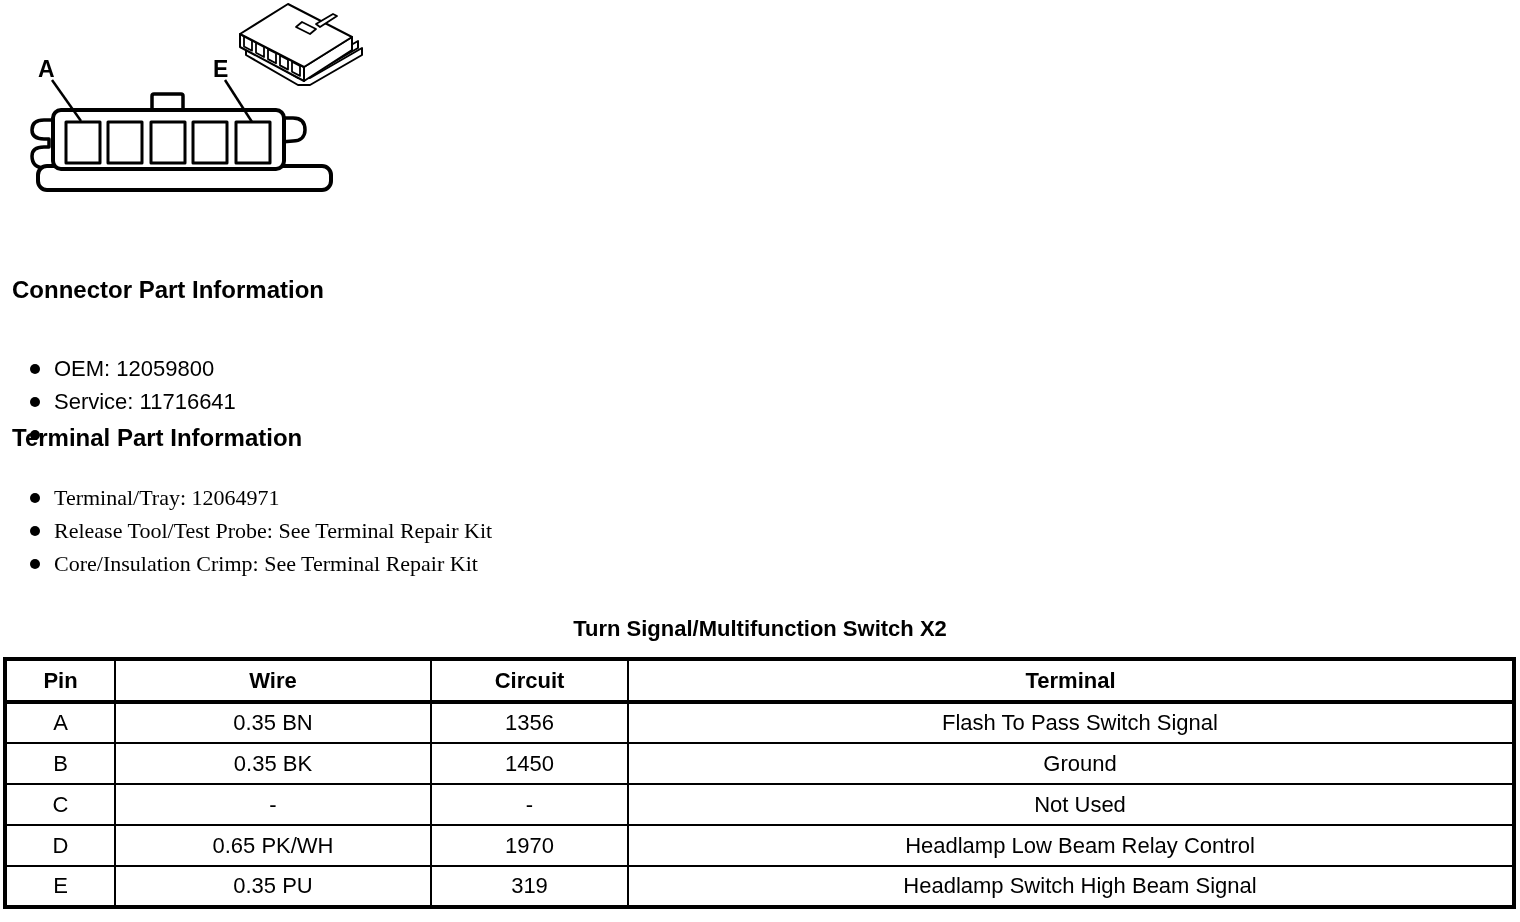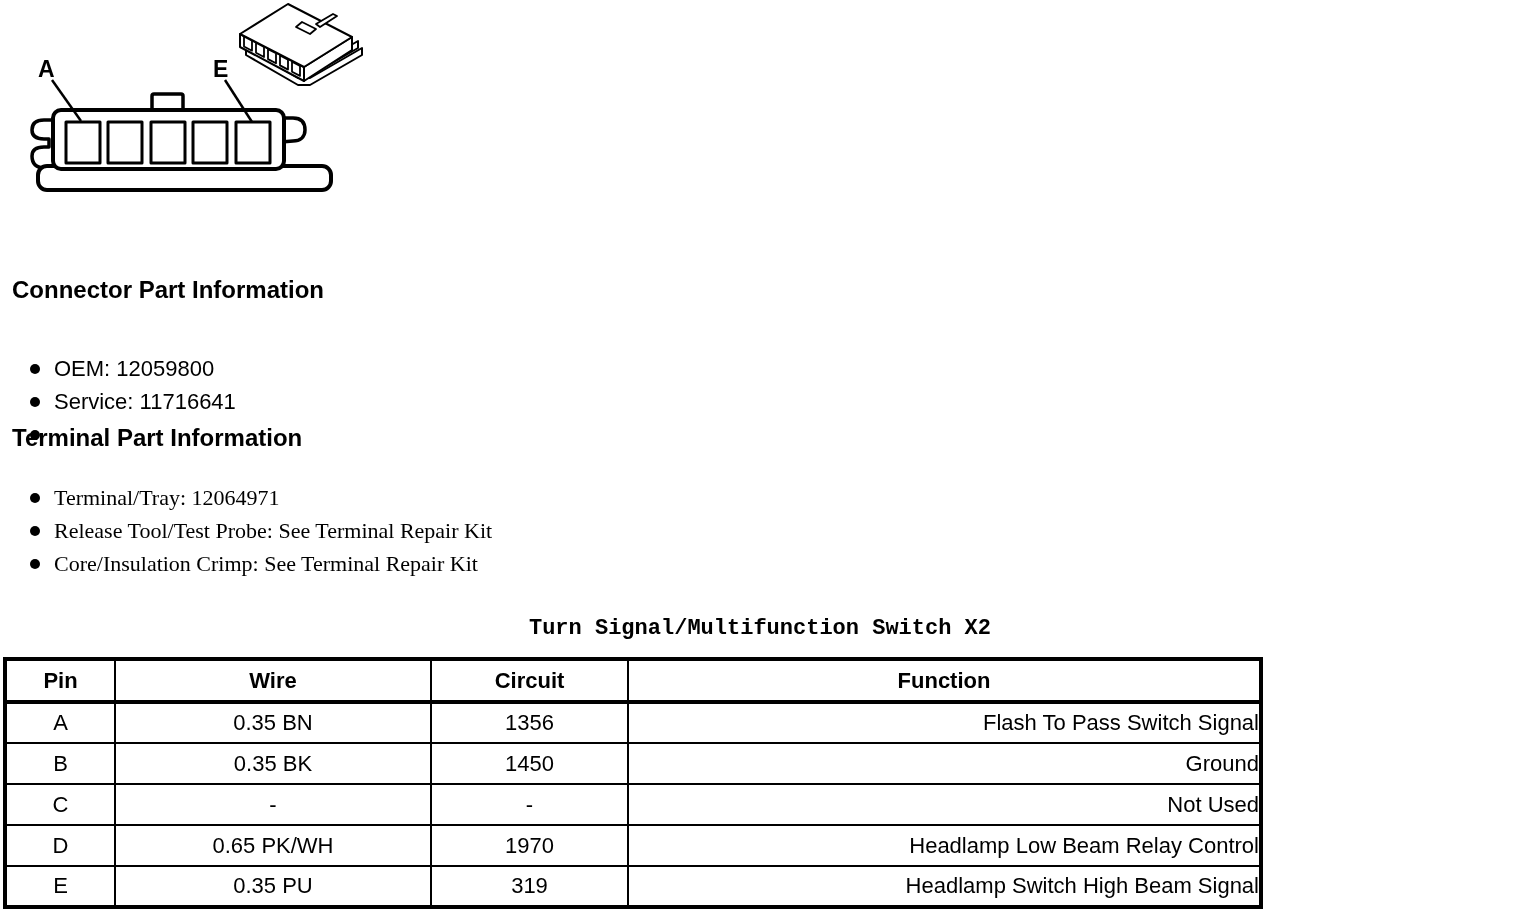--- a/index.html
+++ b/index.html
@@ -54,27 +54,26 @@
     flex: none;
   }
   #table-title {
     position: absolute;
     left: 0;
     top: 616px;
     width: 1520px;
     text-align: center;
     font-size: 22px;
     font-weight: bold;
-    font-family: Liberation Mono, monospace;
   }
   #pinout-table {
     position: absolute;
     left: 3px;
     top: 657px;
-    width: 1260px;
+    width: 1513px;
     border-collapse: collapse;
     table-layout: fixed;
     border: 4px solid #000;
   }
   #pinout-table th,
   #pinout-table td {
     border: 2px solid #000;
     font-size: 22px;
     text-align: center;
     vertical-align: middle;
@@ -82,21 +81,21 @@
     padding: 0;
     overflow: hidden;
     white-space: nowrap;
   }
   #pinout-table th {
     font-weight: bold;
     border-bottom: 4px solid #000;
     height: 43px;
   }
   #pinout-table td.function-cell {
-    text-align: right;
+    text-align: center;
     padding-left: 19px;
   }
 </style>
 </head>
 <body>
 
 <div id="page">
 
   <svg id="connector-diagram" width="380" height="200" viewBox="0 0 380 200">
 
@@ -183,21 +182,21 @@
       <col style="width:110px">
       <col style="width:316px">
       <col style="width:197px">
       <col>
     </colgroup>
     <thead>
       <tr>
         <th>Pin</th>
         <th>Wire</th>
         <th>Circuit</th>
-        <th>Function</th>
+        <th>Terminal</th>
       </tr>
     </thead>
     <tbody>
       <tr>
         <td>A</td>
         <td>0.35 BN</td>
         <td>1356</td>
         <td class="function-cell">Flash To Pass Switch Signal</td>
       </tr>
       <tr>

